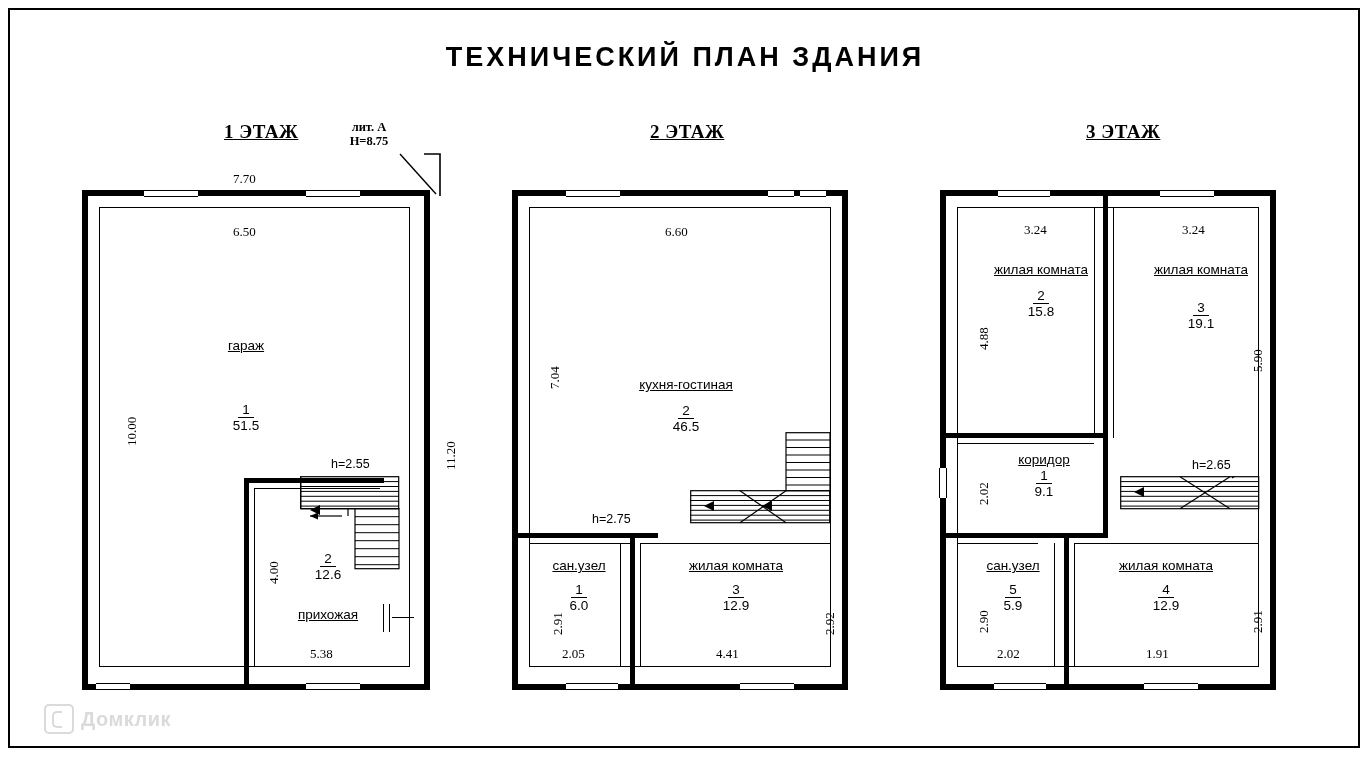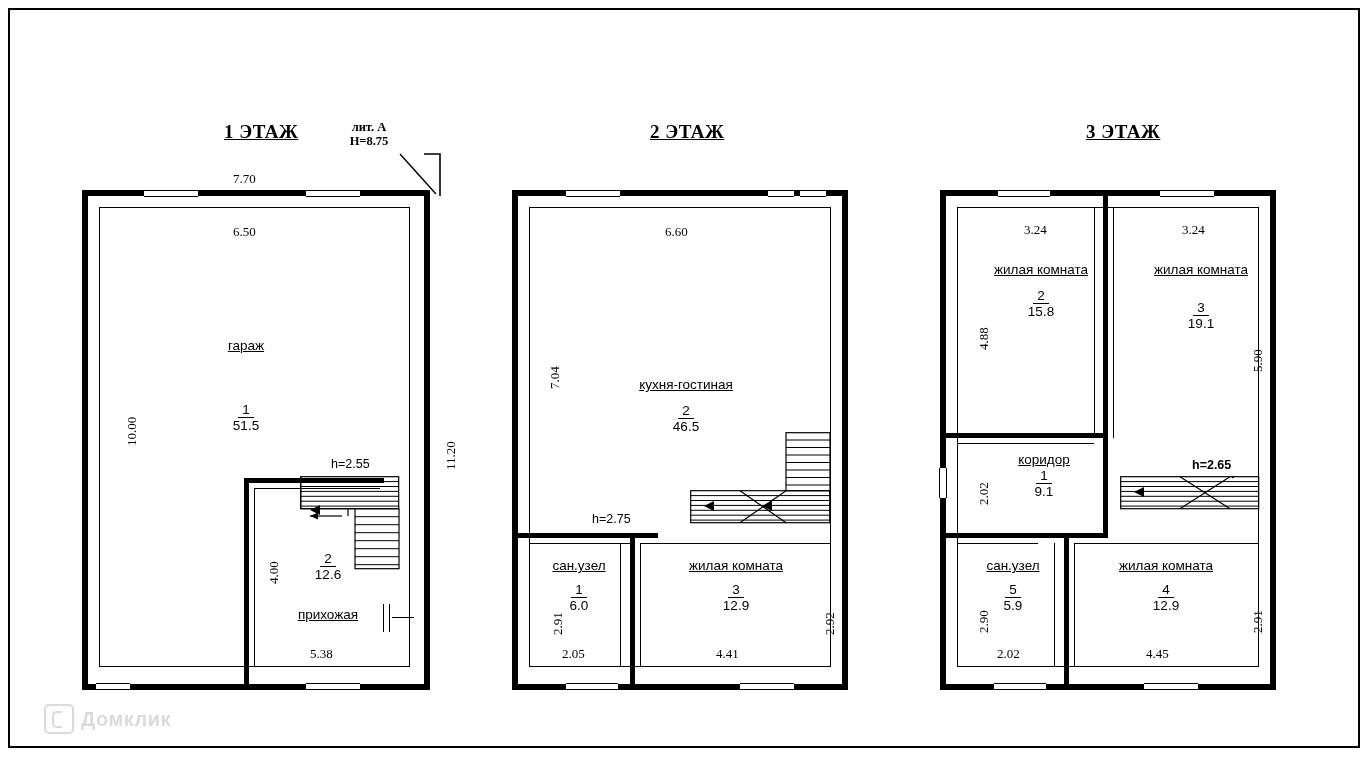--- a/index.html
+++ b/index.html
@@ -142,20 +142,21 @@
     color: #5a5a5a;
     letter-spacing: .5px;
   }
 </style>
 </head>
 <body>
 
 <div id="page">
   <div class="frame"></div>
 
+  <div class="title">ТЕХНИЧЕСКИЙ ПЛАН ЗДАНИЯ</div>
 
   <div class="floor-label" style="left:224px; top:121px;">1 ЭТАЖ</div>
   <div class="lit" style="left:338px; top:120px; width:62px;">
     <span>лит. А</span><br>
     <span>H=8.75</span>
   </div>
 
   <div class="plan">
 
     <div class="wall" style="left:82px; top:190px; width:348px; height:6px;"></div>
@@ -379,30 +380,30 @@
       <span class="name" style="text-decoration:underline;">сан.узел</span>
       <span class="num" style="margin-top:8px;">5</span>
       <span class="area">5.9</span>
     </div>
     <div class="room" style="left:1080px; top:558px; width:172px;">
       <span class="name" style="text-decoration:underline;">жилая комната</span>
       <span class="num" style="margin-top:8px;">4</span>
       <span class="area">12.9</span>
     </div>
 
-    <div class="hnote" style="left:1192px; top:458px;font-weight:bold;">h=2.65</div>
+    <div class="hnote" style="left:1192px; top:458px;">h=2.65</div>
 
     <div class="dim" style="left:1024px; top:222px;">3.24</div>
     <div class="dim" style="left:1182px; top:222px;">3.24</div>
     <div class="dim v" style="left:976px; top:350px;">4.88</div>
     <div class="dim v" style="left:1250px; top:372px;">5.90</div>
     <div class="dim v" style="left:976px; top:505px;">2.02</div>
     <div class="dim v" style="left:976px; top:633px;">2.90</div>
     <div class="dim v" style="left:1250px; top:633px;">2.91</div>
     <div class="dim" style="left:997px; top:646px;">2.02</div>
-    <div class="dim" style="left:1146px; top:646px;">4.45</div>
+    <div class="dim" style="left:1146px; top:646px;">1.91</div>
   </div>
 
   <div class="watermark">
     <div class="wm-box"></div>
     <div class="wm-text">Домклик</div>
   </div>
 </div>
 
 </body></html>

